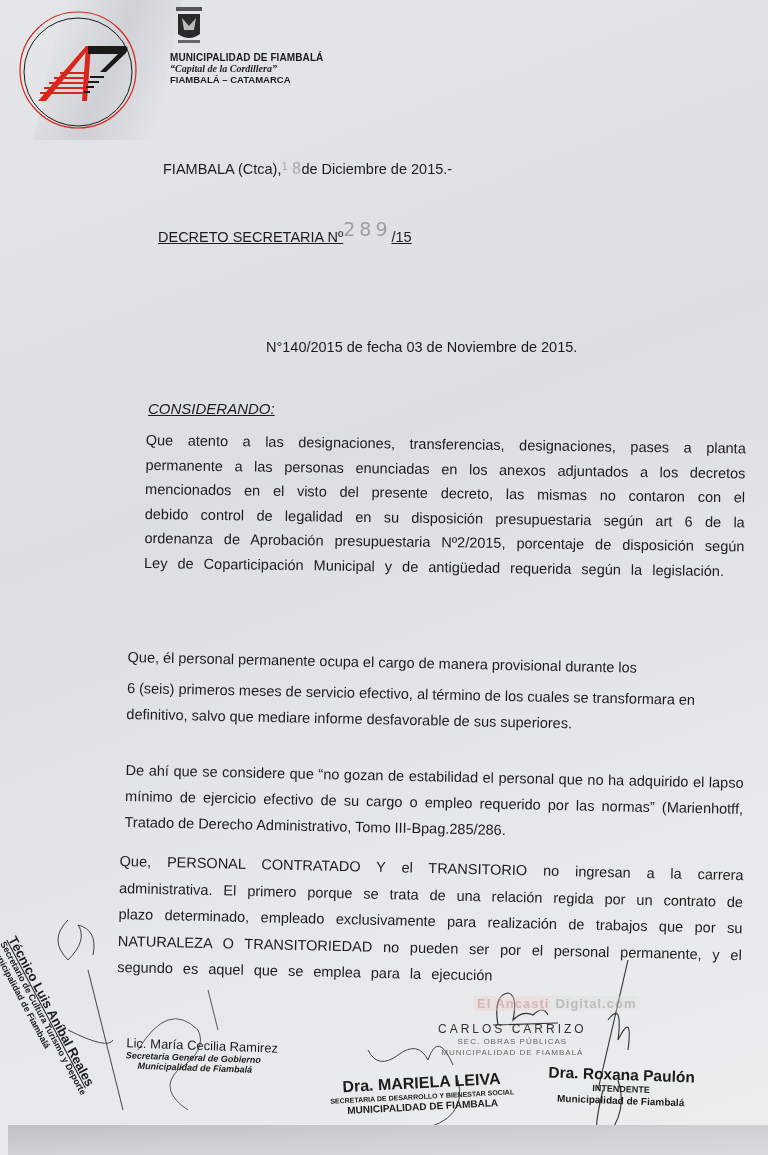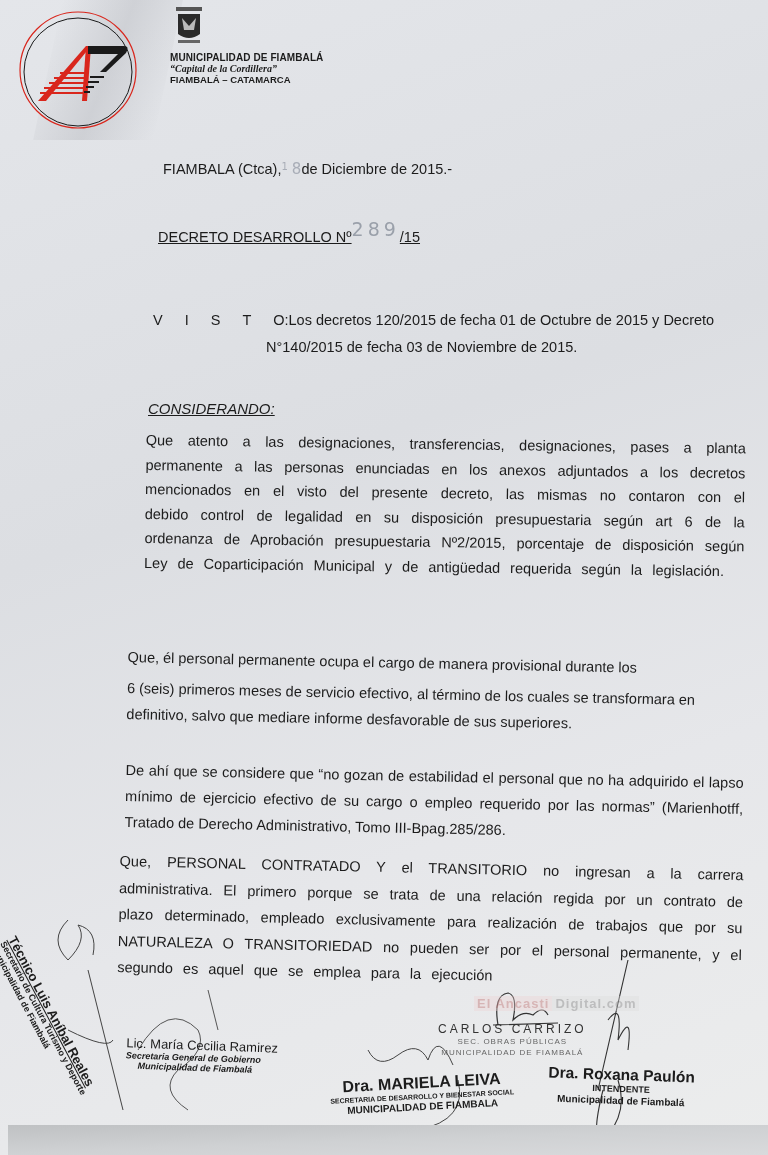--- a/index.html
+++ b/index.html
@@ -117,26 +117,23 @@
     <div class="h-capital">“Capital de la Cordillera”</div>
     <div class="h-loc">FIAMBALÁ – CATAMARCA</div>
   </div>
 
   <div class="line date-line">
     <span>FIAMBALA (Ctca),</span><span class="hand small">1</span>
     <span class="hand">8</span><span>de Diciembre de 2015.-</span>
   </div>
 
   <div class="line decree-line">
-    <span>DECRETO DESARROLLO Nº</span><span class="decree-num hand">289</span><span>/15</span>
-  </div>
-
-  <div class="line visto-line">
-    <span class="visto-label"><span>V</span><span>I</span><span>S</span><span>T</span><span>O</span></span><span>:Los decretos 120/2015 de fecha 01 de Octubre de 2015 y Decreto</span>
-  </div>
+    <span>DECRETO SECRETARIA Nº</span><span class="decree-num hand">289</span><span>/15</span>
+  </div>
+
   <div class="line visto-line2">N°140/2015 de fecha 03 de Noviembre de 2015.</div>
 
   <div class="line considerando">CONSIDERANDO:</div>
 
   <div class="para para1 justify word-gap">
     <p>Que atento a las designaciones, transferencias, designaciones, pases a planta permanente  a las personas enunciadas en los anexos adjuntados  a los decretos mencionados en el visto del presente decreto, las mismas no contaron con el debido control de legalidad en su disposición presupuestaria según art 6 de la ordenanza  de Aprobación presupuestaria Nº2/2015, porcentaje de disposición según Ley de Coparticipación Municipal y de antigüedad requerida según la legislación.</p>
   </div>
 
   <div class="para para2">
     <p style="line-height:35px">Que, él personal permanente ocupa el cargo de manera provisional  durante los</p>

